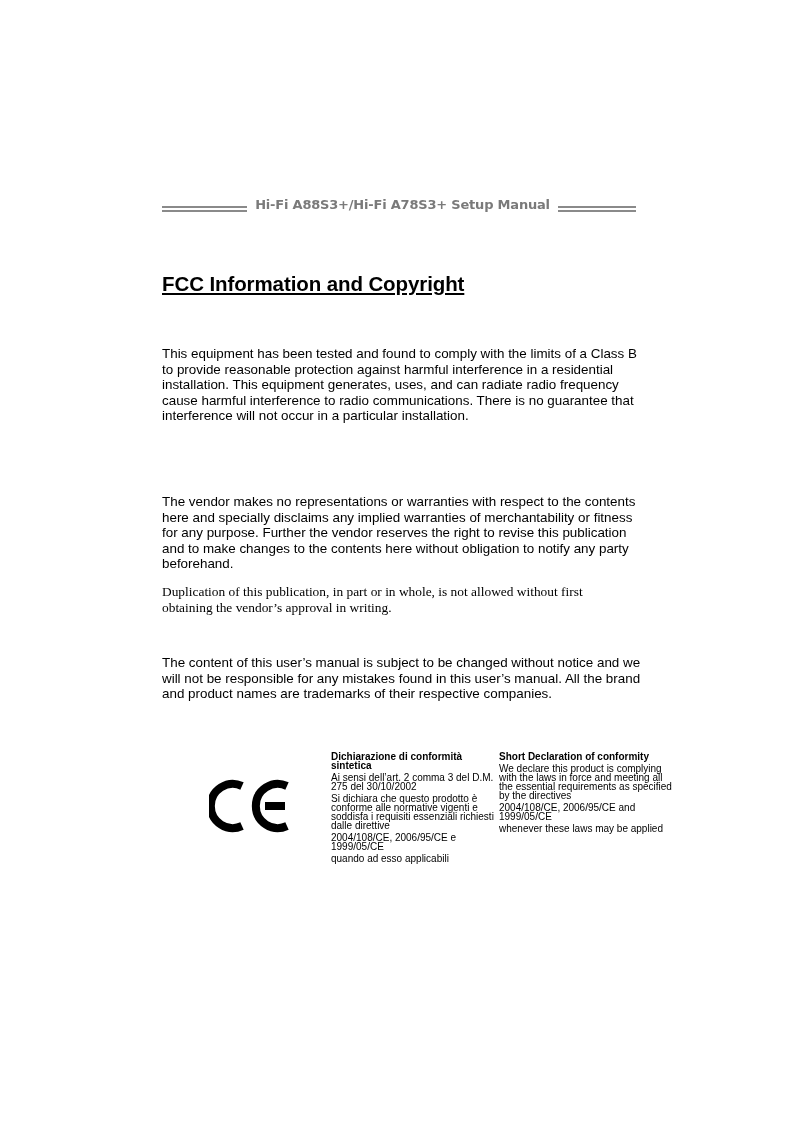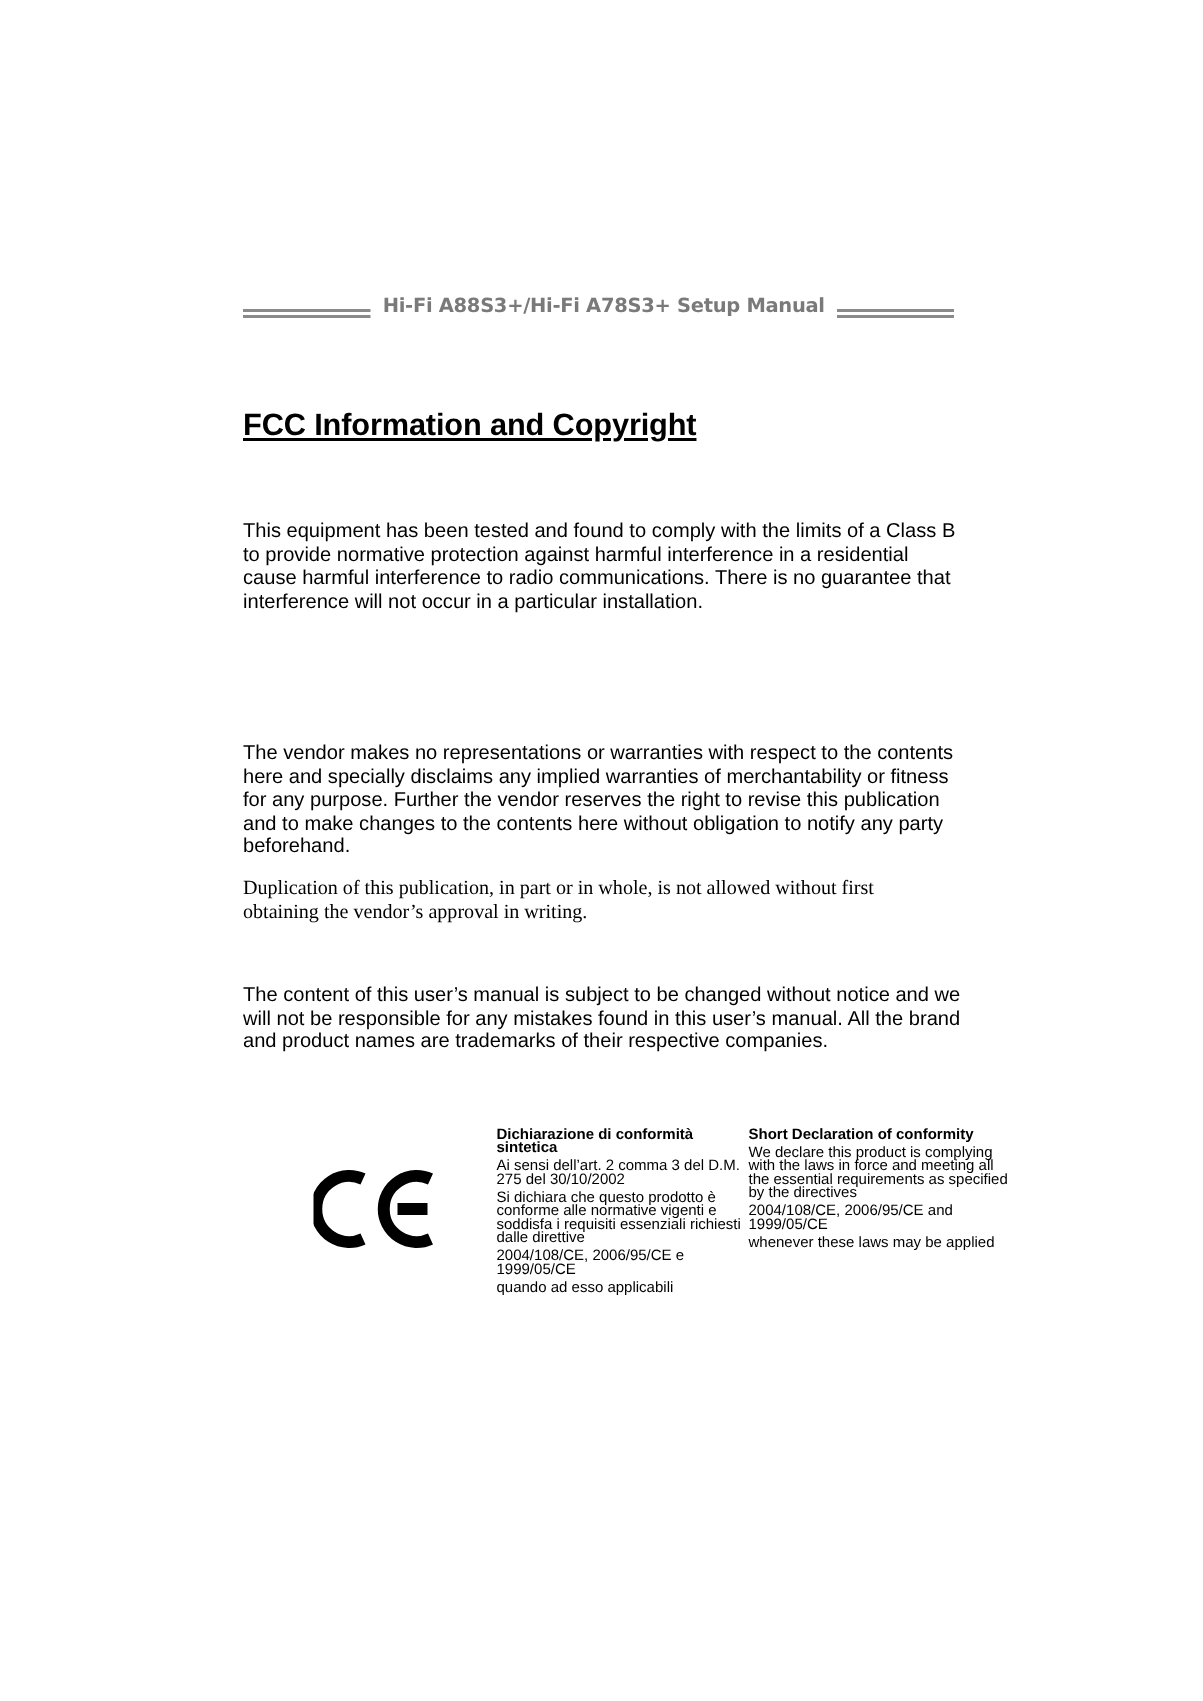--- a/index.html
+++ b/index.html
@@ -29,21 +29,22 @@
 <div class="header">
   <div class="rule"></div>
   <div class="header-title">Hi-Fi A88S3+/Hi-Fi A78S3+ Setup Manual</div>
   <div class="rule right"></div>
 </div>
 
 <h1 class="page-title">FCC Information and Copyright</h1>
 
 <p class="para p1">
   <span>This equipment has been tested and found to comply with the limits of a Class B</span>
-  <span>to provide normative protection against harmful interference in a residential</span>
+  <span>to provide reasonable protection against harmful interference in a residential</span>
+  <span>installation. This equipment generates, uses, and can radiate radio frequency</span>
   <span>cause harmful interference to radio communications. There is no guarantee that</span>
   <span>interference will not occur in a particular installation.</span>
 </p>
 
 <p class="para p2">
   <span>The vendor makes no representations or warranties with respect to the contents</span>
   <span>here and specially disclaims any implied warranties of merchantability or fitness</span>
   <span>for any purpose. Further the vendor reserves the right to revise this publication</span>
   <span>and to make changes to the contents here without obligation to notify any party</span>
   <span>beforehand.</span>

